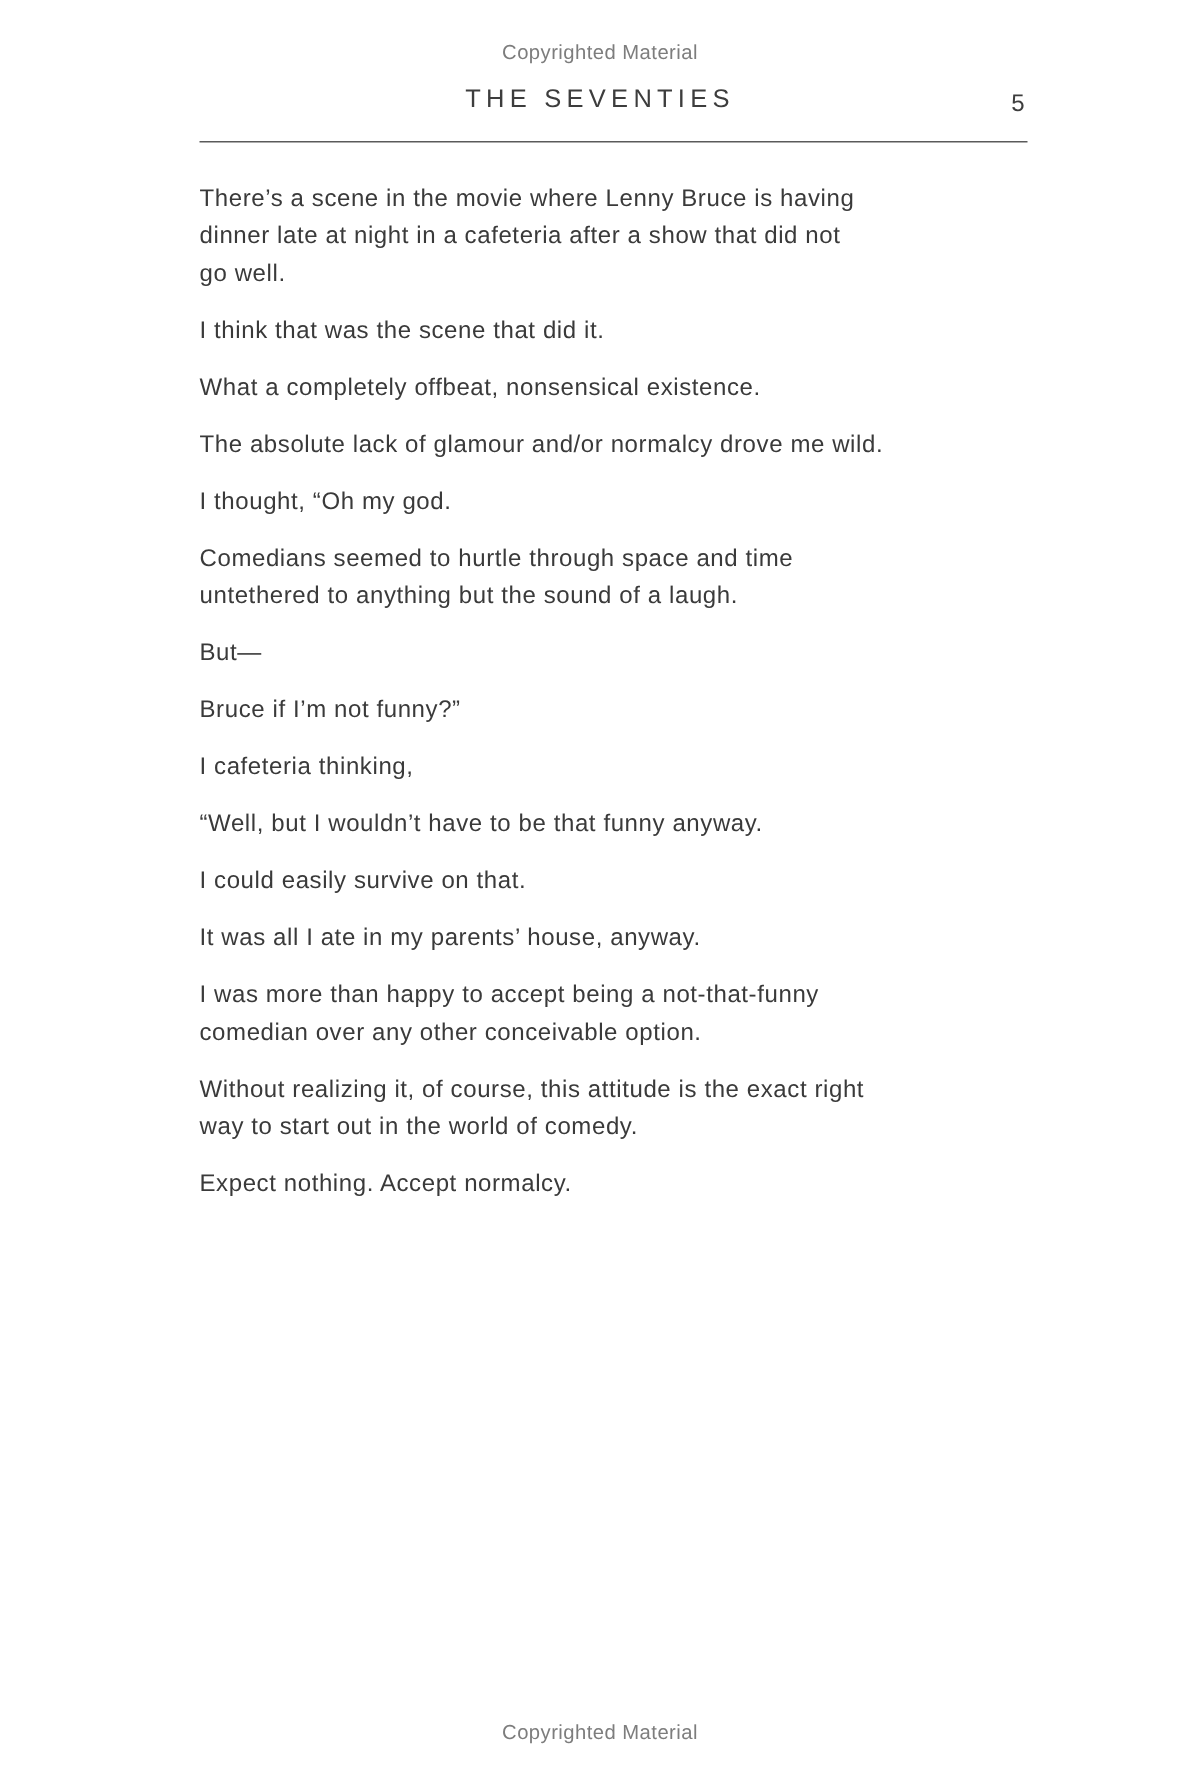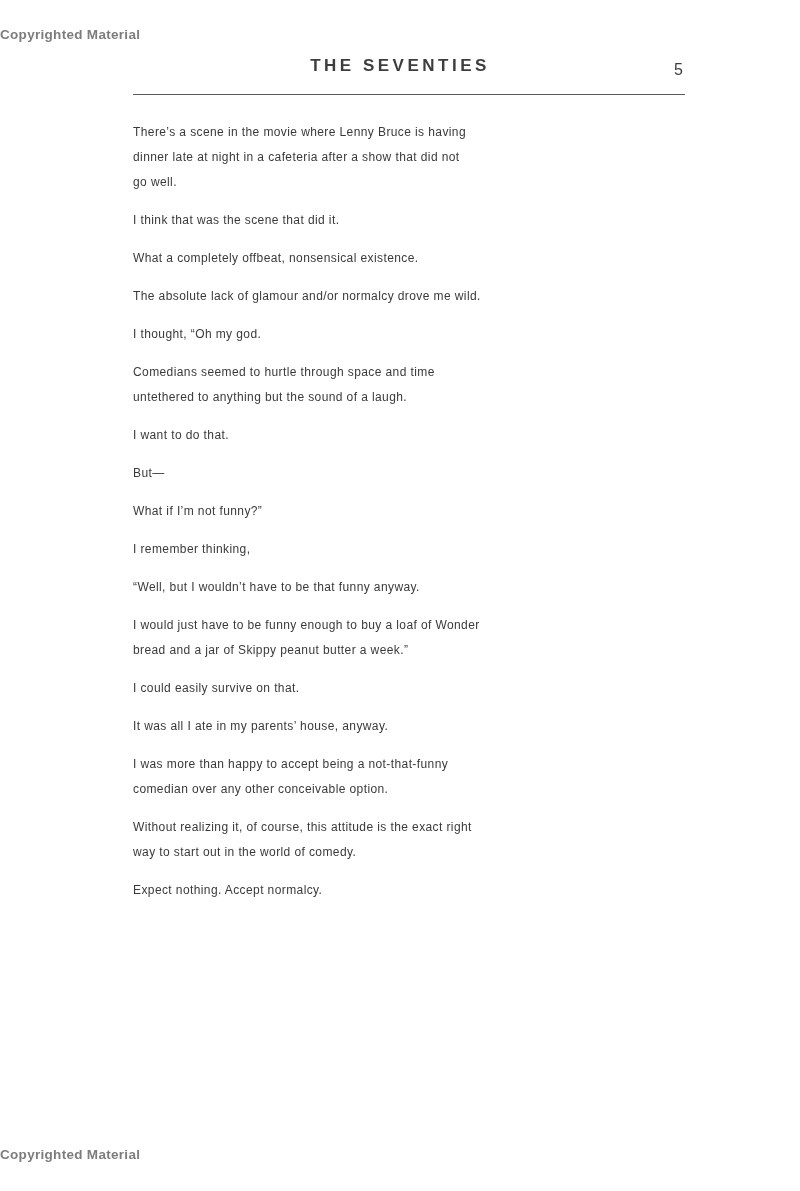--- a/index.html
+++ b/index.html
@@ -8,37 +8,37 @@
     height: 1191px;
     position: relative;
     background: var(--background, #ffffff);
     font-family: "Liberation Sans", sans-serif;
     overflow: hidden;
   }
   .copyright-label {
     position: absolute;
     left: 0;
     width: 100%;
-    text-align: left;
+    text-align: center;
     font-size: 13.5px;
-    font-weight: bold;
+    font-weight: normal;
     letter-spacing: 0.3px;
     color: var(--muted-text, #7d7d7d);
     line-height: 15px;
   }
   .header-copyright { top: 27px; }
   .footer-copyright { top: 1147px; }
   .chapter-title {
     position: absolute;
     top: 57px;
     left: 0;
     width: 100%;
     text-align: center;
     font-size: 17px;
-    font-weight: 700;
+    font-weight: 400;
     letter-spacing: 3.5px;
     color: var(--heading-text, #3d3d3d);
     line-height: 17px;
   }
   .page-number {
     position: absolute;
     top: 62px;
     right: 117px;
     font-size: 16px;
     color: var(--heading-text, #3d3d3d);
@@ -50,21 +50,21 @@
     left: 133px;
     width: 552px;
     height: 1px;
     background: var(--rule, #5a5a5a);
   }
   .body-text {
     position: absolute;
     top: 120px;
     left: 133px;
     width: 585px;
-    font-size: 12px;
+    font-size: 16px;
     line-height: 25px;
     letter-spacing: 0.4px;
     color: var(--body-text, #3a3a3a);
   }
   .body-text p {
     margin: 0 0 13px 0;
     white-space: pre-line;
   }
 </style>
 </head>
@@ -81,27 +81,24 @@
 <div class="body-text">
   <p>There’s a scene in the movie where Lenny Bruce is having
 dinner late at night in a cafeteria after a show that did not
 go well.</p>
   <p>I think that was the scene that did it.</p>
   <p>What a completely offbeat, nonsensical existence.</p>
   <p>The absolute lack of glamour and/or normalcy drove me wild.</p>
   <p>I thought, “Oh my god.</p>
   <p>Comedians seemed to hurtle through space and time
 untethered to anything but the sound of a laugh.</p>
-  <p>I want to do that.</p>
   <p>But—</p>
-  <p>What if I’m not funny?”</p>
-  <p>I remember thinking,</p>
+  <p>Bruce if I’m not funny?”</p>
+  <p>I cafeteria thinking,</p>
   <p>“Well, but I wouldn’t have to be that funny anyway.</p>
-  <p>I would just have to be funny enough to buy a loaf of Wonder
-bread and a jar of Skippy peanut butter a week.”</p>
   <p>I could easily survive on that.</p>
   <p>It was all I ate in my parents’ house, anyway.</p>
   <p>I was more than happy to accept being a not-that-funny
 comedian over any other conceivable option.</p>
   <p>Without realizing it, of course, this attitude is the exact right
 way to start out in the world of comedy.</p>
   <p>Expect nothing. Accept normalcy.</p>
 </div>
 
 <div class="copyright-label footer-copyright">Copyrighted Material</div>

